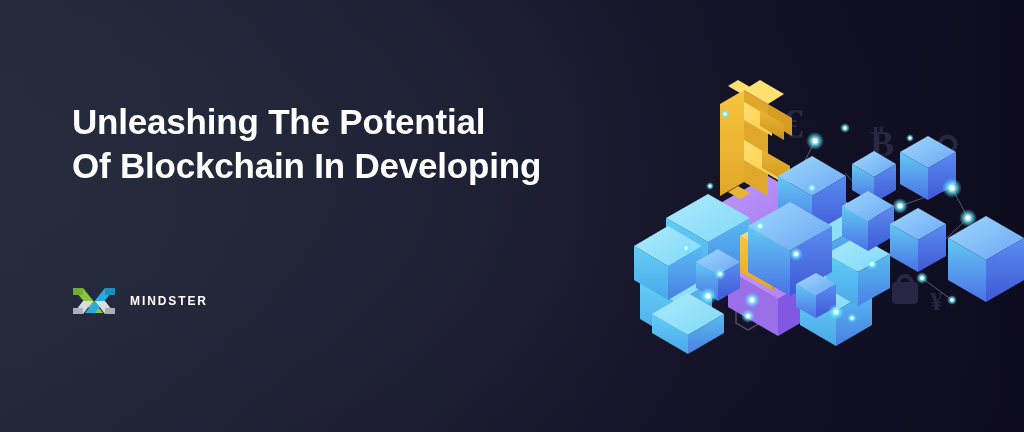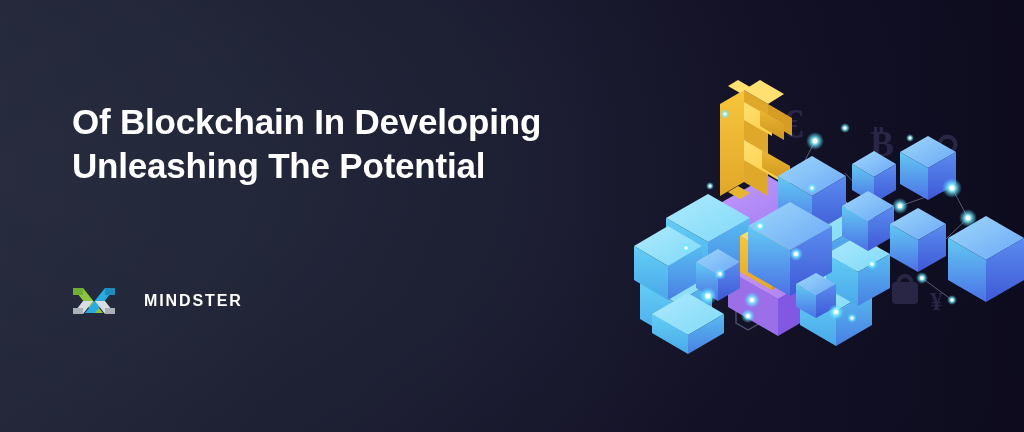--- a/index.html
+++ b/index.html
@@ -25,21 +25,21 @@
   #headline{
     margin:0;color:#ffffff;font-size:35px;line-height:44px;
     font-weight:700;letter-spacing:-0.2px;
   }
   #headline .hl{display:block;white-space:nowrap;}
 
   
   #logo{position:absolute;left:72px;top:284px;display:flex;align-items:center;z-index:7;}
   #logo-mark{width:44px;height:34px;display:block;}
   #logo-word{
-    margin-left:28px;color:#ffffff;font-size:16px;font-weight:700;
+    margin-left:14px;color:#ffffff;font-size:12px;font-weight:700;
     letter-spacing:1.9px;line-height:1;
   }
 
   
   #art{position:absolute;left:600px;top:78px;width:424px;height:280px;z-index:4;}
   #art svg{display:block;width:424px;height:280px;overflow:visible;}
 </style>
 </head>
 <body>
 
@@ -362,22 +362,22 @@
         <g>
             <circle cx="108" cy="218" r="9" fill="url(#gGlow)"></circle>
             <circle cx="108" cy="218" r="2.4" fill="#ffffff"></circle>
           </g>
       </g>
     </svg>
   </div>
 
   <div id="content">
     <h1 id="headline">
+      <span class="hl">Unleashing The Potential</span>
       <span class="hl">Of Blockchain In Developing</span>
-      <span class="hl">Unleashing The Potential</span>
     </h1>
   </div>
 
   <div id="logo">
     <svg id="logo-mark" viewBox="0 0 44 34">
 
       <polygon points="1,4 11,4 31,29 21,29" fill="#8cc63f"></polygon>
       <polygon points="1,4 11,4 11,11 1,11" fill="#6fae30"></polygon>
 
       <polygon points="43,4 33,4 13,29 23,29" fill="#29abe2"></polygon>

